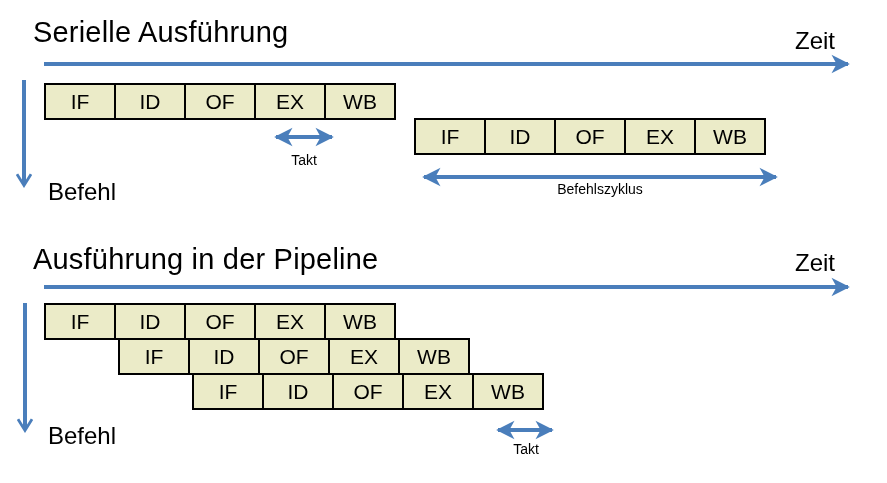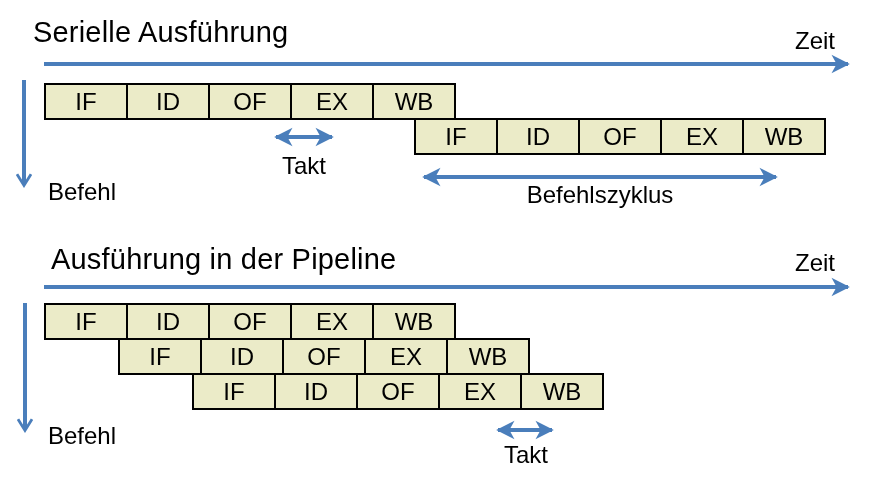--- a/index.html
+++ b/index.html
@@ -23,35 +23,35 @@
   .section-title {
     font-size: 29px;
     letter-spacing: 0.2px;
     white-space: nowrap;
   }
   .small-label {
     font-size: 24px;
     white-space: nowrap;
   }
   .center-label {
-    font-size: 24px;
+    font-size: 14px;
     text-align: center;
     white-space: nowrap;
   }
   .stage-row { position: absolute; display: flex; }
   .stage-box {
-    width: 84px;
+    width: 72px;
     height: 37px;
     margin-left: -2px;
     border: 2px solid var(--box-border);
     background: var(--box-fill);
     display: flex;
     align-items: center;
     justify-content: center;
-    font-size: 24px;
+    font-size: 21px;
   }
   .stage-row .stage-box:first-child { margin-left: 0; }
   svg.overlay {
     position: absolute;
     left: 0; top: 0;
     width: 887px; height: 483px;
     pointer-events: none;
   }
   .arrow-line {
     stroke: var(--accent);
@@ -110,21 +110,21 @@
     <div class="stage-box">ID</div>
     <div class="stage-box">OF</div>
     <div class="stage-box">EX</div>
     <div class="stage-box">WB</div>
   </div>
 
   <div class="abs center-label" style="left:414px; top:181px; width:372px;">Befehlszyklus</div>
 
   <div class="abs small-label" style="left:48px; top:178px;">Befehl</div>
 
-  <div class="abs section-title" style="left:51px; top:243px;">Ausführung in der Pipeline</div>
+  <div class="abs section-title" style="left:33px; top:243px;">Ausführung in der Pipeline</div>
 
   <div class="abs small-label" style="left:795px; top:249px;">Zeit</div>
 
   <div class="stage-row" style="left:44px; top:303px;">
     <div class="stage-box">IF</div>
     <div class="stage-box">ID</div>
     <div class="stage-box">OF</div>
     <div class="stage-box">EX</div>
     <div class="stage-box">WB</div>
   </div>

